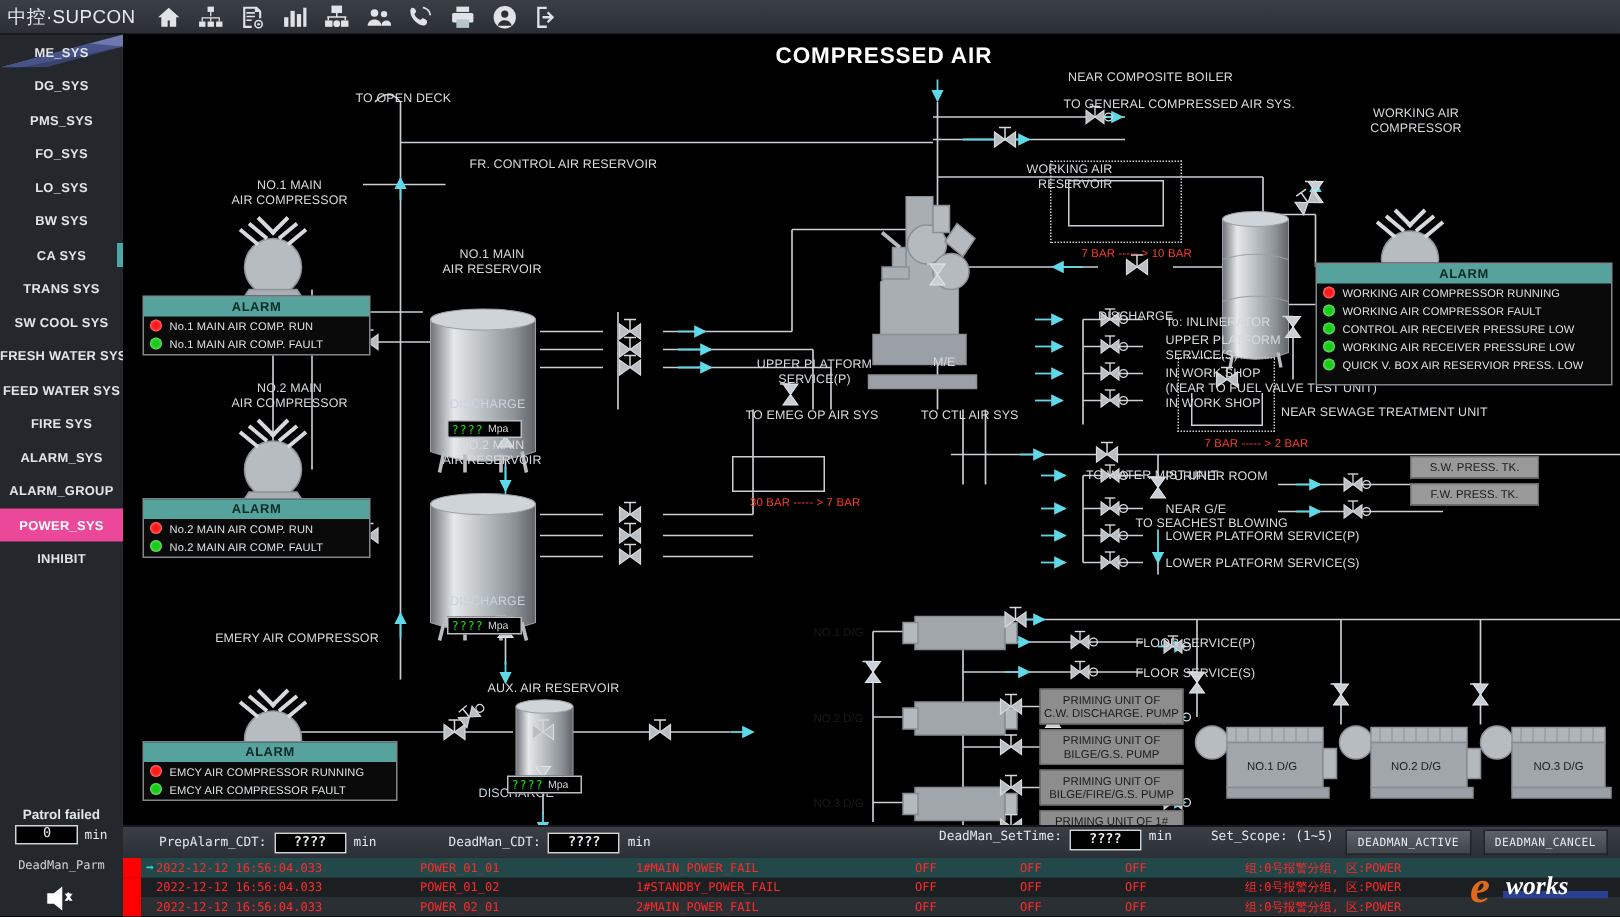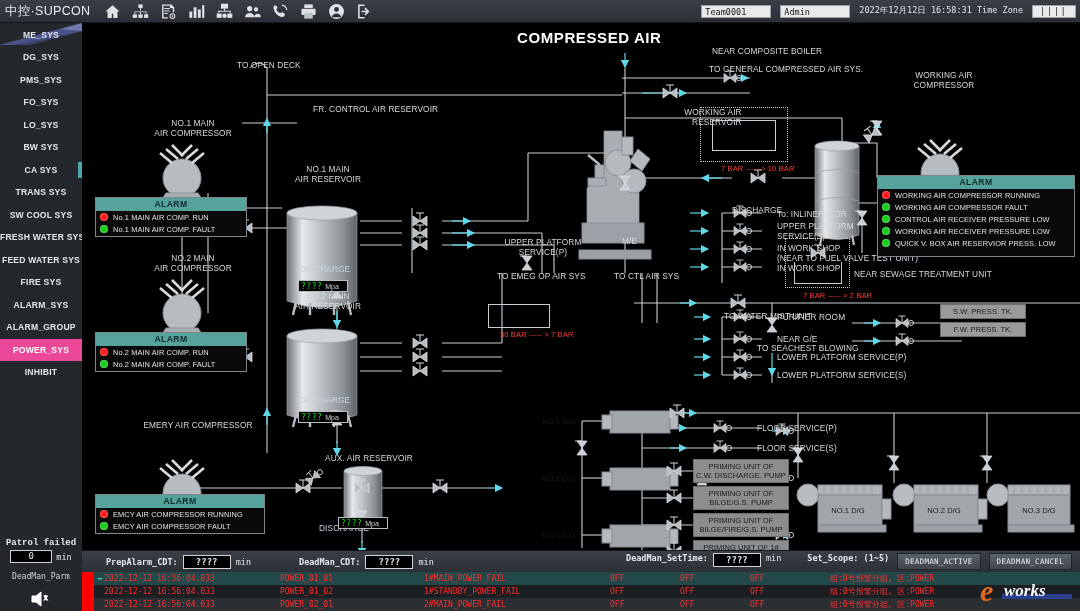--- a/index.html
+++ b/index.html
@@ -46,21 +46,21 @@
   .sb-item {
     height: 22px; line-height: 22px; text-align: center;
     color: #e2e6e9; font-size: 8.6px; font-weight: bold; letter-spacing: .2px;
     margin-top: 0.5px; white-space: nowrap; position: relative;
   }
   .sb-item.active { background: #ec4899; color: #ffffff; }
   .sb-marker { position:absolute; right:0; top:3px; width:4px; height:16px; background:#4aa8a8; }
 
   #patrol-wrap { position: absolute; left: 0; top: 515px; width: 82px; }
   .patrol-label { color: #e2e6e9; font-size: 9px; font-weight: bold;
-                  font-family:Liberation Mono, monospace; text-align: center; }
+                  font-family:Liberation Sans, sans-serif; text-align: center; }
   .patrol-row { display:flex; align-items:center; justify-content:center; gap:4px; margin-top:2px; }
   .patrol-val {
     background: #000; border: 1px solid #cfd4d8; color: #e8eaec;
     font-family: "DejaVu Sans Mono", monospace; font-size: 9px;
     width: 42px; height: 13px; text-align: center; line-height: 11px;
   }
   .patrol-unit { color:#e2e6e9; font-size:8.5px; font-family:"DejaVu Sans Mono", monospace; }
   .dm-parm { color:#cfd4d8; font-size:8px; text-align:center; margin-top:9px;
              font-family:"DejaVu Sans Mono", monospace; }
   .sb-btn { width:24px; height:24px; margin: 6px auto 0; display:block; }
@@ -119,21 +119,21 @@
   
   .dashbox { position: absolute; border: 1px dotted #c7ccd0; }
 
   
   #ctrlbar {
     position: absolute; left: 82px; top: 550px; width: 998px; height: 22px;
     background: linear-gradient(#3a3f46, #2b3036);
     border-top: 1px solid #14171a;
     display: flex; align-items: center;
   }
-  .cb-label { color: #e4e7ea; font-size: 8.5px; font-weight: bold;
+  .cb-label { color: #e4e7ea; font-size: 8.5px; font-weight: normal;
               font-family: "DejaVu Sans Mono", monospace; white-space: nowrap; padding-left: 12px; }
   .cb-val {
     background: #000; border: 1px solid #cfd4d8; color: #e8eaec;
     font-family: "DejaVu Sans Mono", monospace; font-size: 9px; font-weight: bold;
     width: 48px; height: 14px; text-align: center; line-height: 12px; margin: 0 5px;
   }
   .cb-unit { color: #e4e7ea; font-size: 8.5px; font-family:"DejaVu Sans Mono", monospace; }
   .cb-btn {
     background: linear-gradient(#5b6168,#41464c); border: 1px solid #20242a;
     color: #e9ecef; font-size: 7.5px; font-family: "DejaVu Sans Mono", monospace;
@@ -226,26 +226,20 @@
             <circle cx="12" cy="9" r="3.4" fill="#2b2f35"></circle>
             <path d="M5.5 20c.6-3.3 3.2-5.2 6.5-5.2s5.9 1.9 6.5 5.2z" fill="#2b2f35"></path>
           </svg>
         </span>
       <span class="tb-ic">
           <svg viewBox="0 0 24 24">
             <path d="M3 2h9v2.2H5.2v15.6H12V22H3z"></path>
             <path d="M13.5 6.5 19 12l-5.5 5.5-1.5-1.6 2.8-2.8H8v-2.2h6.8L12 8.1z"></path>
           </svg>
         </span>
-    </div>
-    <div class="tb-right">
-      <div class="tb-field">Team0001</div>
-      <div class="tb-field">Admin</div>
-      <div class="tb-time">2022年12月12日 16:58:31  Time Zone</div>
-      <div class="tb-tz">||||</div>
     </div>
   </div>
 
   <div id="sidebar">
     <div id="sb-deco">
       <svg viewBox="0 0 82 22" style="width:82px;height:22px;display:block">
         <polygon points="0,22 82,0 82,8 14,22" fill="#7f86c8" opacity=".85"></polygon>
         <polygon points="0,22 60,6 82,8 30,22" fill="#3d4a80" opacity=".8"></polygon>
       </svg>
     </div>

